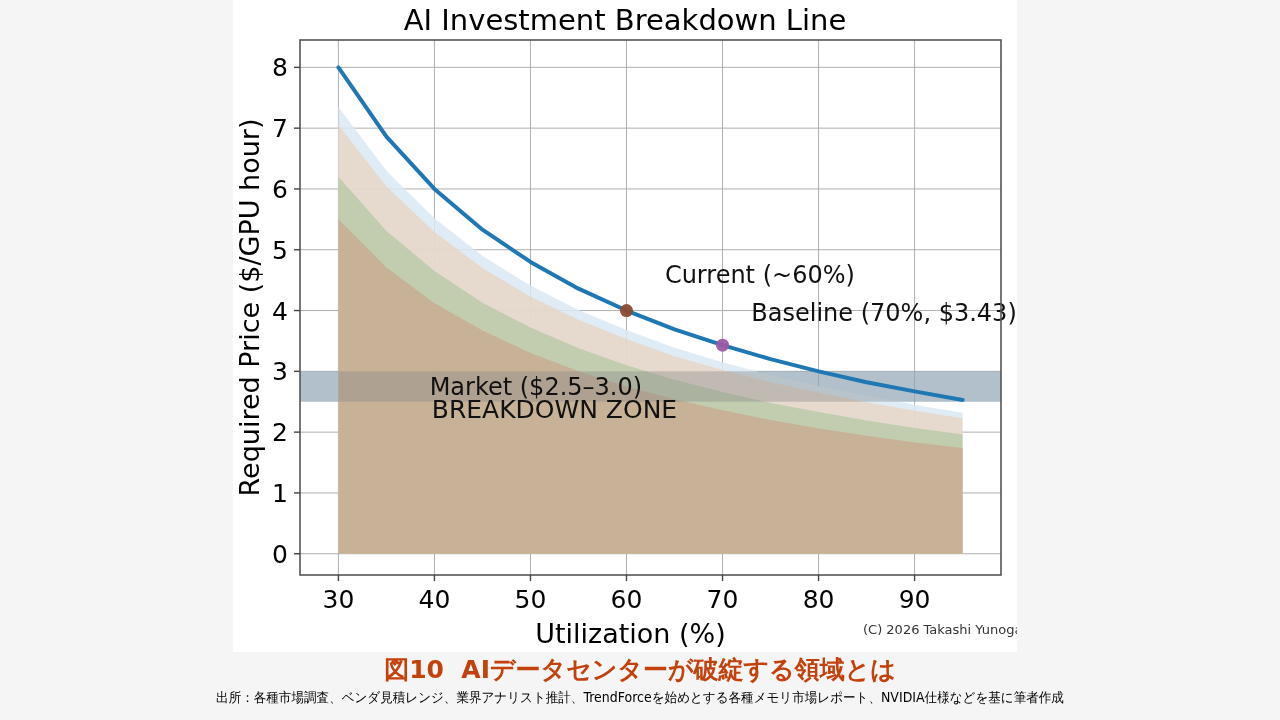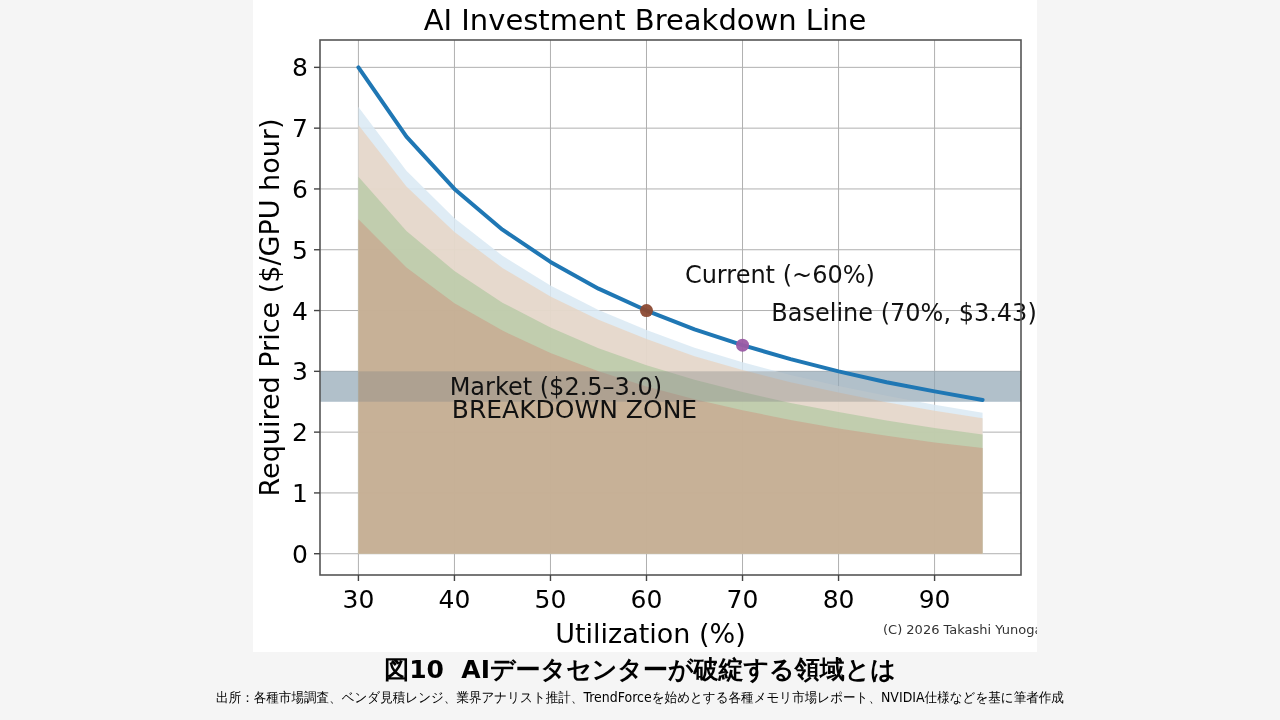--- a/index.html
+++ b/index.html
@@ -15,21 +15,21 @@
     position: relative;
   }
   #slide {
     position: absolute;
     inset: 0;
     background: #f5f5f5;
   }
   
   #figure-panel {
     position: absolute;
-    left: 253px;
+    left: 233px;
     top: 0px;
     width: 784px;
     height: 652px;
     background: #f9a8d4;
   }
   #chart-svg {
     display: block;
     width: 784px;
     height: 652px;
   }
@@ -37,21 +37,21 @@
     position: absolute;
     left: 0;
     top: 652px;
     width: 1280px;
     text-align: center;
   }
   .fig-caption {
     font-family: "DejaVu Sans", "Liberation Sans", sans-serif;
     font-weight: bold;
     font-size: 25px;
-    color: #000000;
+    color: #c2410c;
     letter-spacing: 0px;
     line-height: 32px;
     margin-top: 2px;
     white-space: pre;
   }
   .fig-source {
     font-family: "DejaVu Sans", "Liberation Sans", sans-serif;
     font-size: 13.5px;
     color: #000;
     line-height: 18px;

